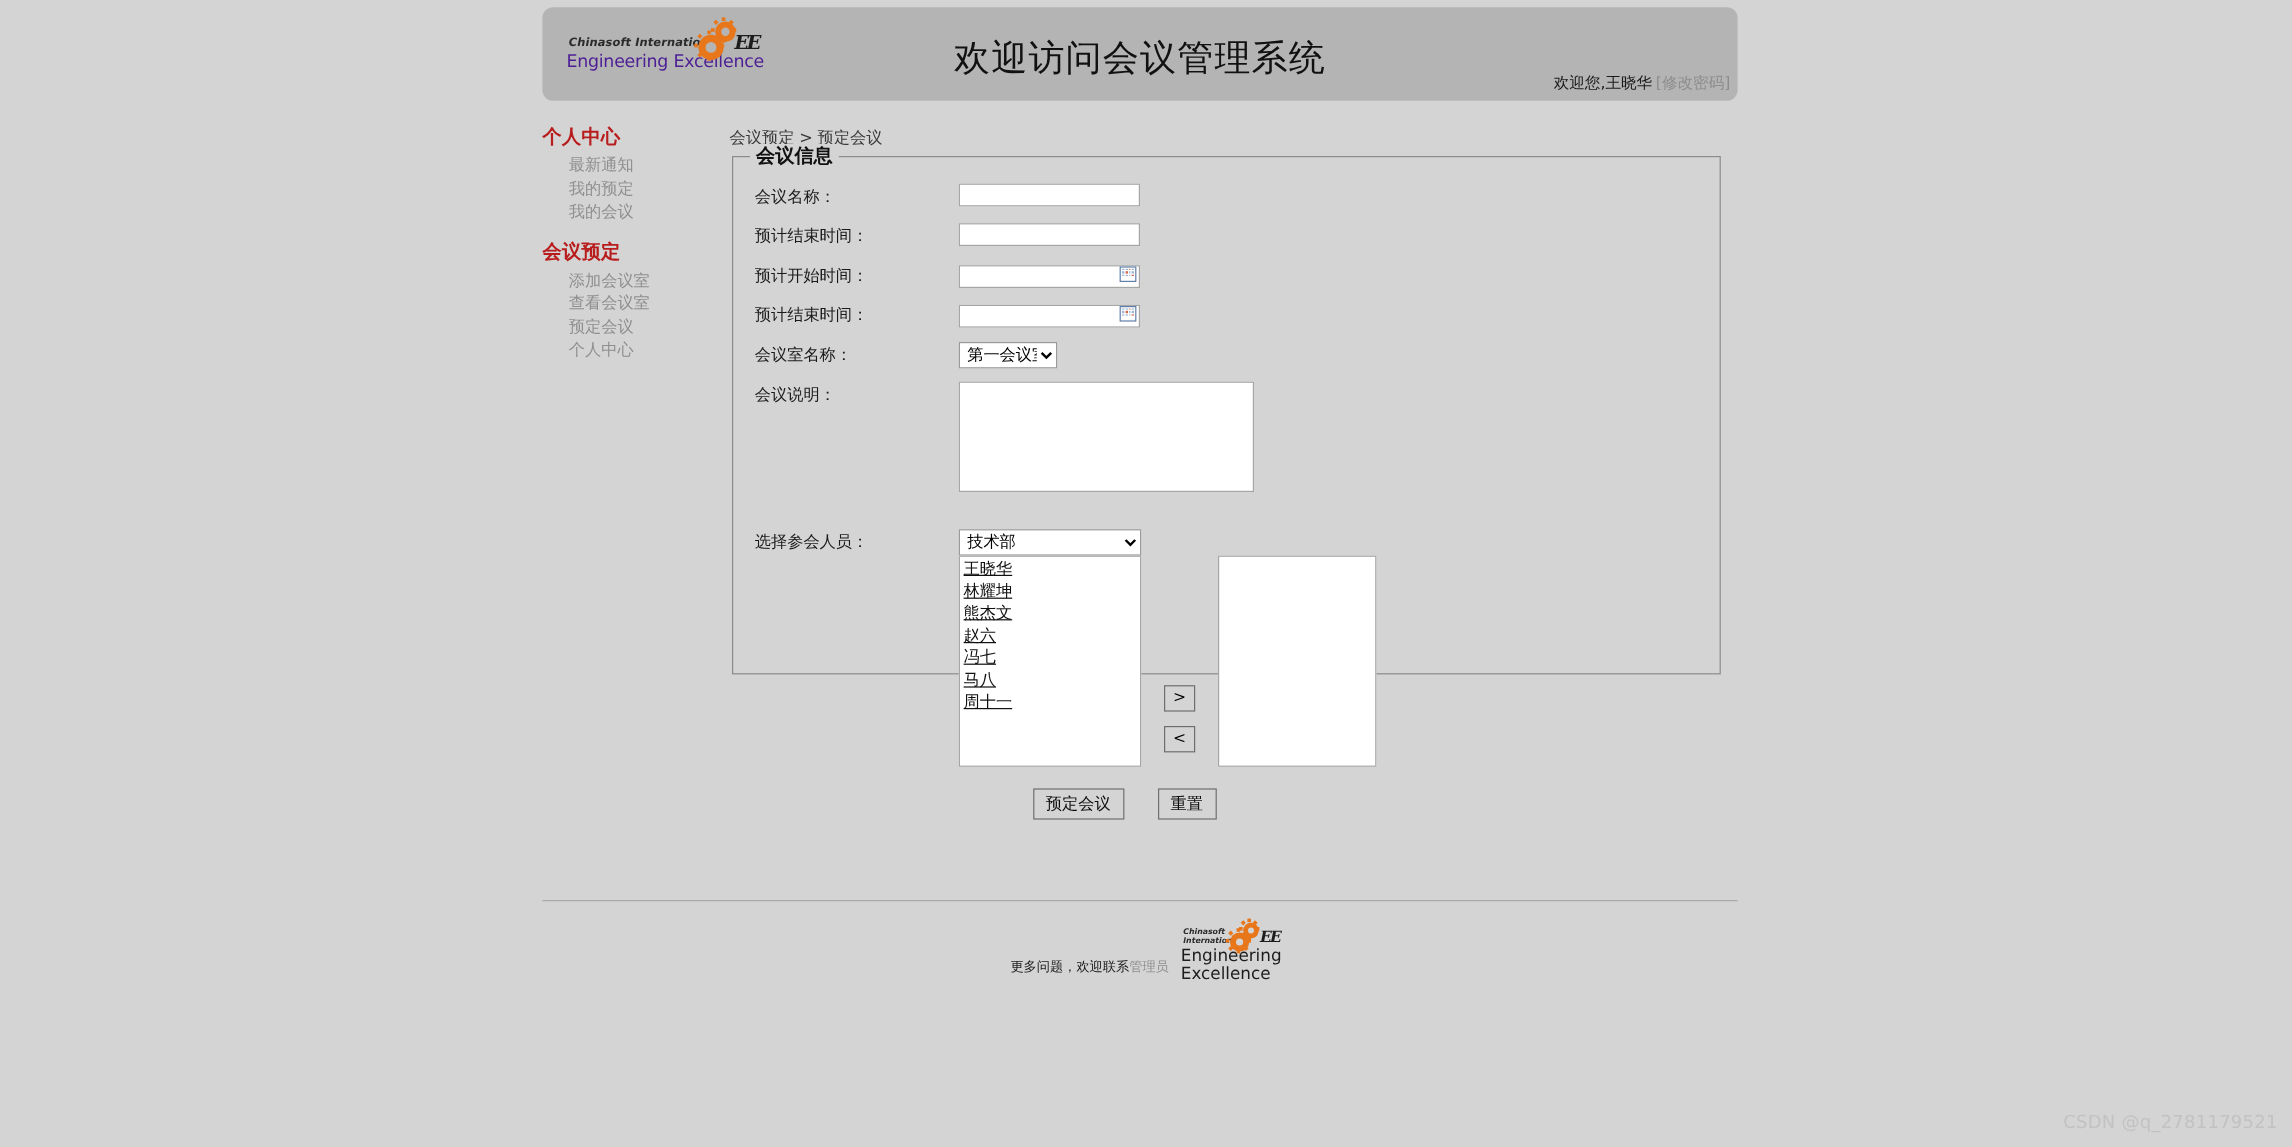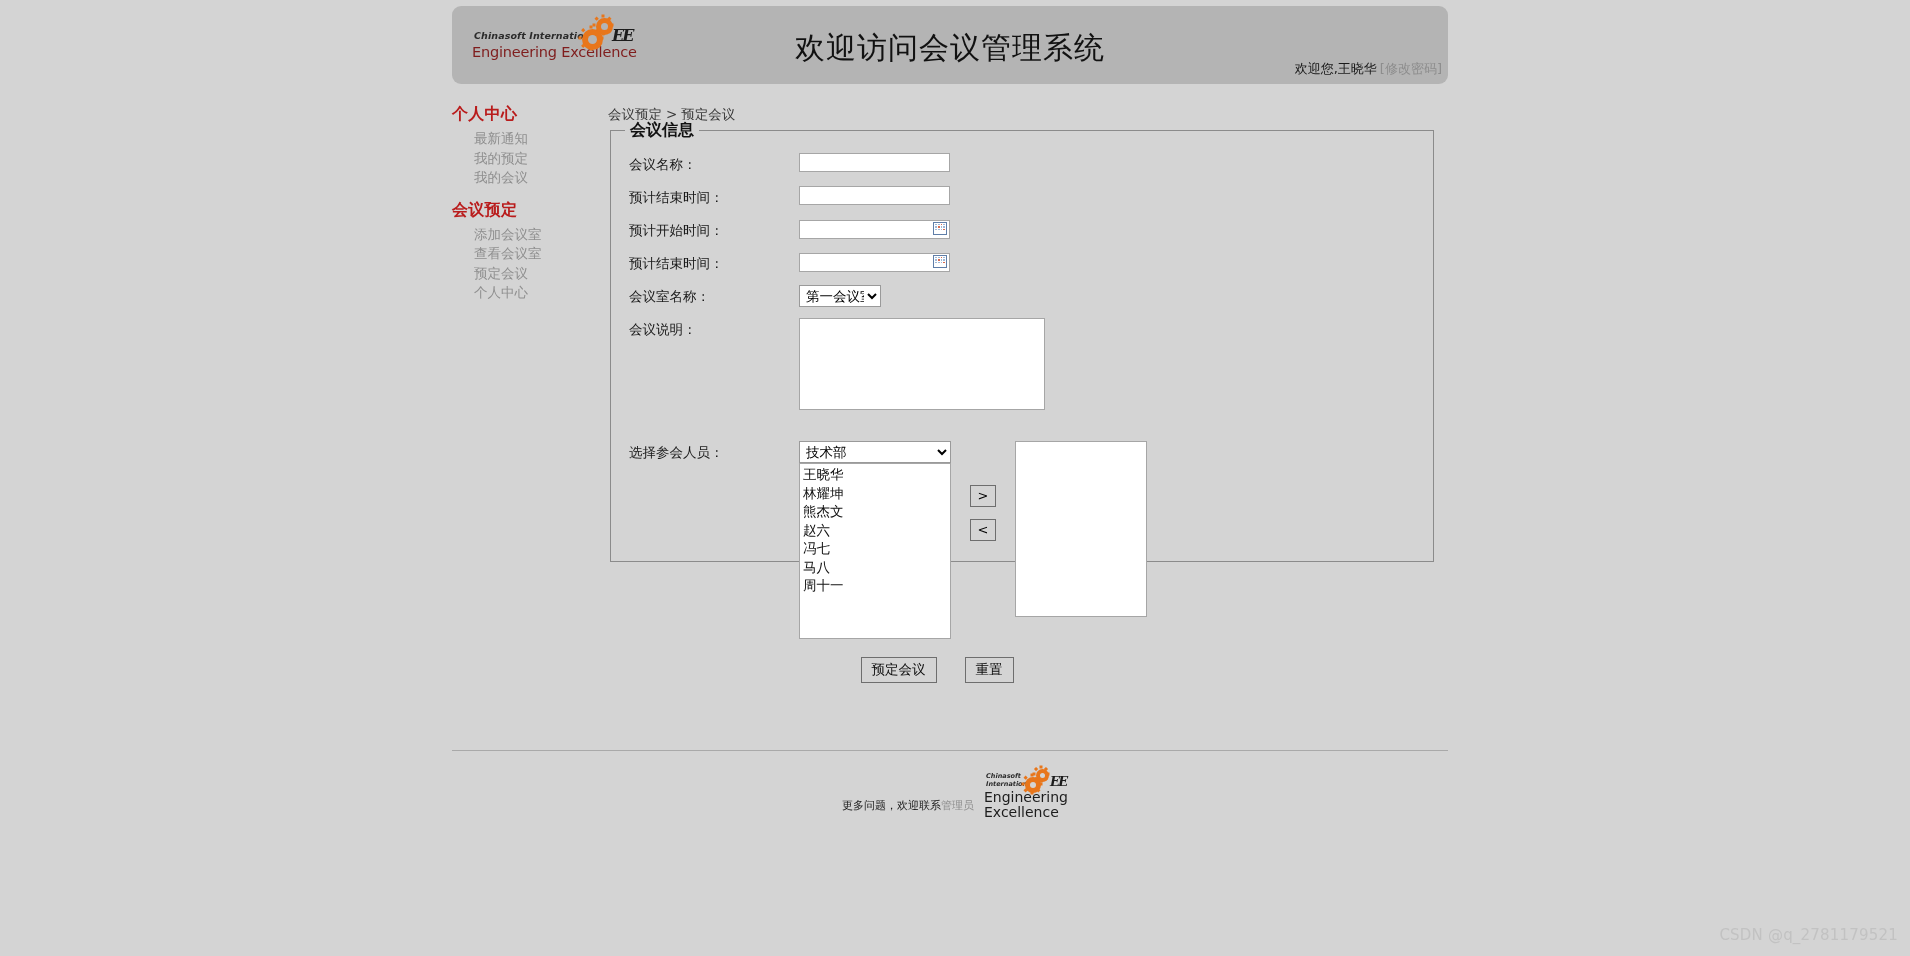--- a/index.html
+++ b/index.html
@@ -49,21 +49,21 @@
     color: #2b2b2b;
     letter-spacing: 0.1px;
     white-space: nowrap;
   }
   .logo-ee {
     position: absolute;
     left: 6px;
     top: 28px;
     font-family: "DejaVu Sans", "Liberation Sans", sans-serif;
     font-size: 14.5px;
-    color: #7f1d1d;
+    color: #4c1d95;
     white-space: nowrap;
     letter-spacing: -0.2px;
   }
   .logo-gears {
     position: absolute;
     left: 112px;
     top: 2px;
     width: 52px;
     height: 34px;
   }
@@ -283,39 +283,40 @@
     font-family: "DejaVu Sans", "Liberation Sans", sans-serif;
     font-size: 13px;
     resize: none;
     outline: none;
     box-sizing: border-box;
   }
 
   
   .dual-wrap {
     display: flex;
-    align-items: flex-start;
+    align-items: flex-end;
   }
   .dual-left { width: 152px; }
   .listbox {
     width: 152px;
     height: 176px;
     border: 1px solid #a6a6a6;
     background: #ffffff;
     box-sizing: border-box;
     overflow-y: scroll;
     font-size: 13.5px;
     color: #101010;
     padding: 1px 0 0 0;
   }
   .listbox .opt {
     padding: 0 0 0 3px;
     line-height: 18.5px;
     cursor: pointer;
     white-space: nowrap;
+    text-decoration: underline;
   }
 
   .listbox::-webkit-scrollbar { width: 15px; background: #f0f0f0; }
   .listbox::-webkit-scrollbar-thumb { background: #cdcdcd; border: 1px solid #b4b4b4; }
   .listbox::-webkit-scrollbar-button:single-button {
     display: block;
     height: 15px;
     background: #f0f0f0;
   }
 

